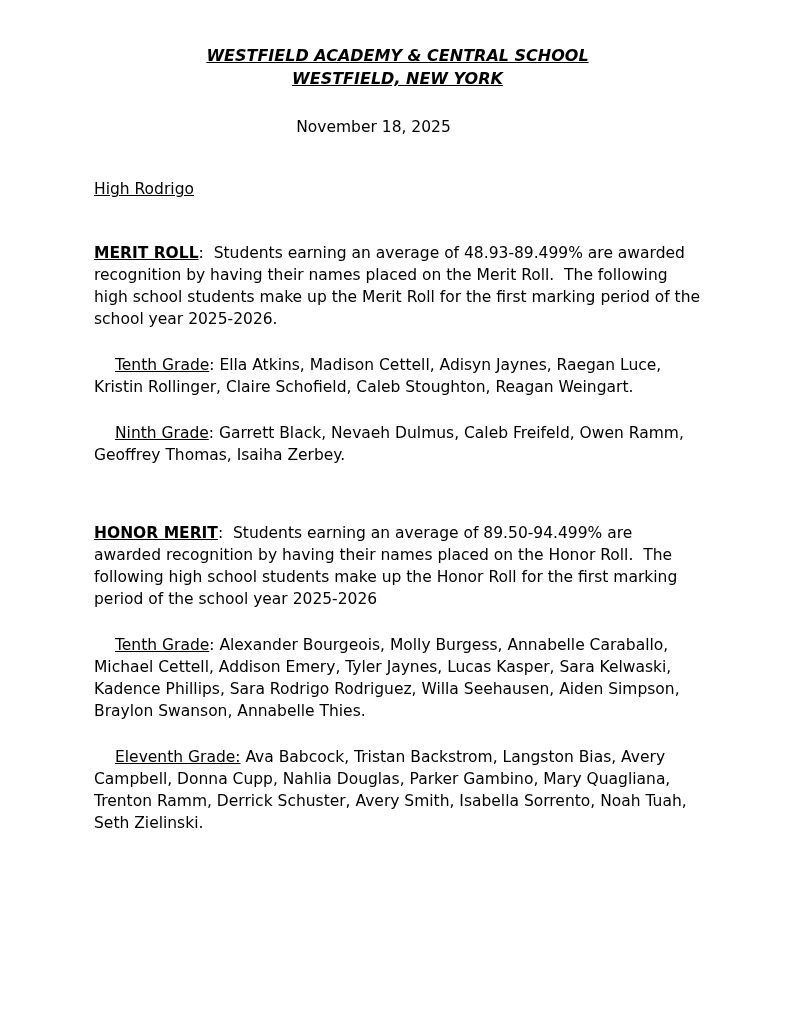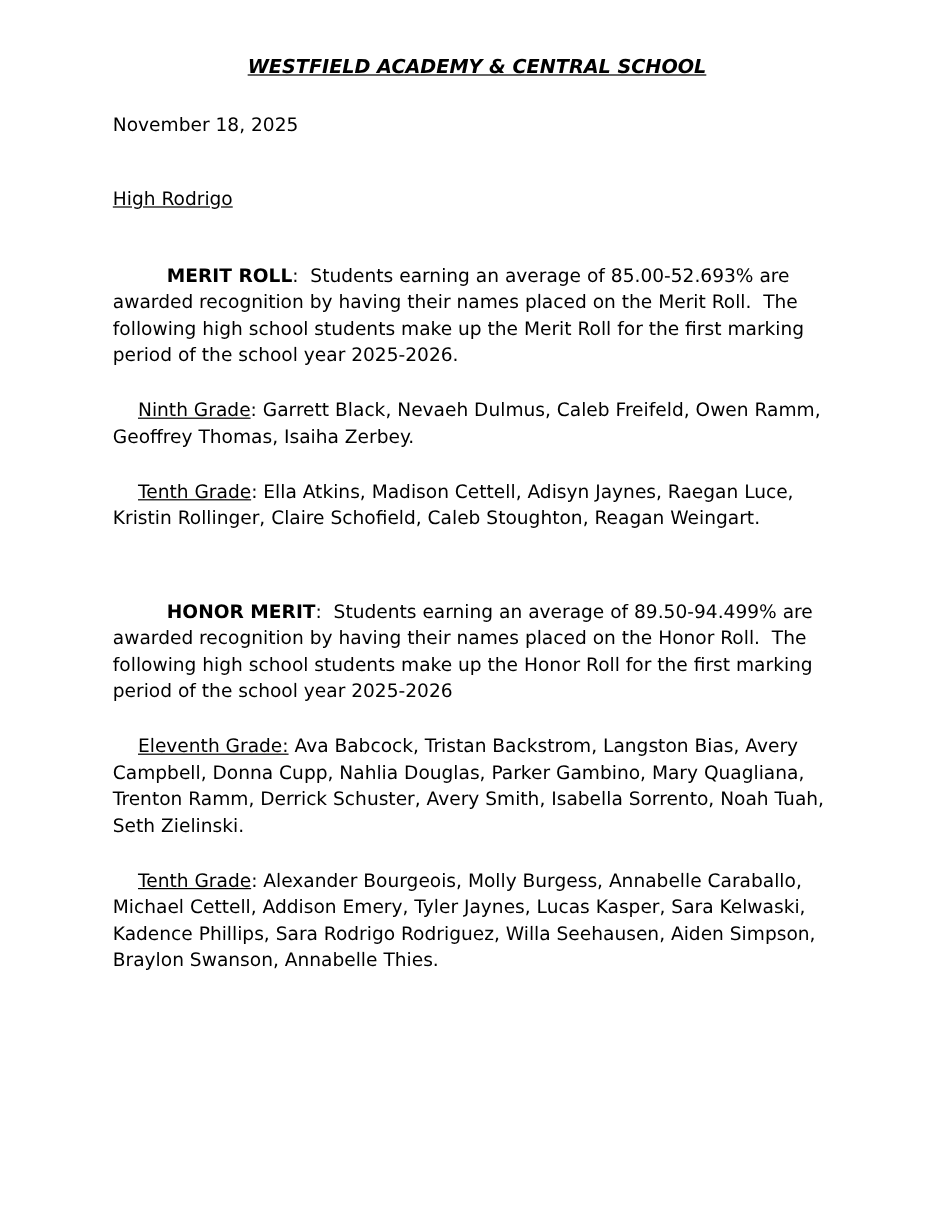--- a/index.html
+++ b/index.html
@@ -26,71 +26,72 @@
     font-style: italic;
     font-size: 16px;
     margin: 0;
   }
   .doc-title .title-line {
     display: block;
     text-decoration: underline;
     line-height: 23px;
   }
   .date-line {
-    text-align: left;
+    text-align: center;
     padding-right: 48px;
     margin-top: 26px;
     white-space: pre-wrap;
   }
   .section-heading {
     margin-top: 40px;
     text-decoration: underline;
     white-space: pre-wrap;
   }
   .para {
     margin: 42px 0 0 0;
     white-space: pre-wrap;
   }
   .para.tight {
     margin-top: 56px;
   }
   .roll-label {
     font-weight: bold;
-    margin-left: 45px;
+    text-decoration: underline;
   }
   .grade-para {
     margin: 24px 0 0 0;
     text-indent: 21px;
     white-space: pre-wrap;
   }
   .grade-label {
     text-decoration: underline;
   }
 </style>
 </head>
 <body>
 
 <div class="page">
 
   <h1 class="doc-title">
       <span class="title-line">WESTFIELD ACADEMY &amp; CENTRAL SCHOOL</span>
+      <span class="title-line">WESTFIELD, NEW YORK</span>
     </h1>
 
   <div class="date-line">November 18, 2025</div>
 
   <div class="section-heading">High Rodrigo</div>
 
-  <p class="para"><span class="roll-label">MERIT ROLL</span><span>:  Students earning an average of 85.00-52.693% are awarded recognition by having their names placed on the Merit Roll.  The following high school students make up the Merit Roll for the first marking period of the school year 2025-2026.</span></p>
+  <p class="para"><span class="roll-label">MERIT ROLL</span><span>:  Students earning an average of 48.93-89.499% are awarded recognition by having their names placed on the Merit Roll.  The following high school students make up the Merit Roll for the first marking period of the school year 2025-2026.</span></p>
+
+  <p class="grade-para"><span class="grade-label">Tenth Grade</span><span>: Ella Atkins, Madison Cettell, Adisyn Jaynes, Raegan Luce, Kristin Rollinger, Claire Schofield, Caleb Stoughton, Reagan Weingart.</span></p>
 
   <p class="grade-para"><span class="grade-label">Ninth Grade</span><span>: Garrett Black, Nevaeh Dulmus, Caleb Freifeld, Owen Ramm, Geoffrey Thomas, Isaiha Zerbey.</span></p>
-
-  <p class="grade-para"><span class="grade-label">Tenth Grade</span><span>: Ella Atkins, Madison Cettell, Adisyn Jaynes, Raegan Luce, Kristin Rollinger, Claire Schofield, Caleb Stoughton, Reagan Weingart.</span></p>
 
 
 
   <p class="para tight"><span class="roll-label">HONOR MERIT</span><span>:  Students earning an average of 89.50-94.499% are awarded recognition by having their names placed on the Honor Roll.  The following high school students make up the Honor Roll for the first marking period of the school year 2025-2026</span></p>
 
 
+  <p class="grade-para"><span class="grade-label">Tenth Grade</span><span>: Alexander Bourgeois, Molly Burgess, Annabelle Caraballo, Michael Cettell, Addison Emery, Tyler Jaynes, Lucas Kasper, Sara Kelwaski, Kadence Phillips, Sara Rodrigo Rodriguez, Willa Seehausen, Aiden Simpson, Braylon Swanson, Annabelle Thies.</span></p>
+
   <p class="grade-para"><span class="grade-label">Eleventh Grade:</span><span> Ava Babcock, Tristan Backstrom, Langston Bias, Avery Campbell, Donna Cupp, Nahlia Douglas, Parker Gambino, Mary Quagliana, Trenton Ramm, Derrick Schuster, Avery Smith, Isabella Sorrento, Noah Tuah, Seth Zielinski.</span></p>
-
-  <p class="grade-para"><span class="grade-label">Tenth Grade</span><span>: Alexander Bourgeois, Molly Burgess, Annabelle Caraballo, Michael Cettell, Addison Emery, Tyler Jaynes, Lucas Kasper, Sara Kelwaski, Kadence Phillips, Sara Rodrigo Rodriguez, Willa Seehausen, Aiden Simpson, Braylon Swanson, Annabelle Thies.</span></p>
 
 </div>
 
 </body></html>

